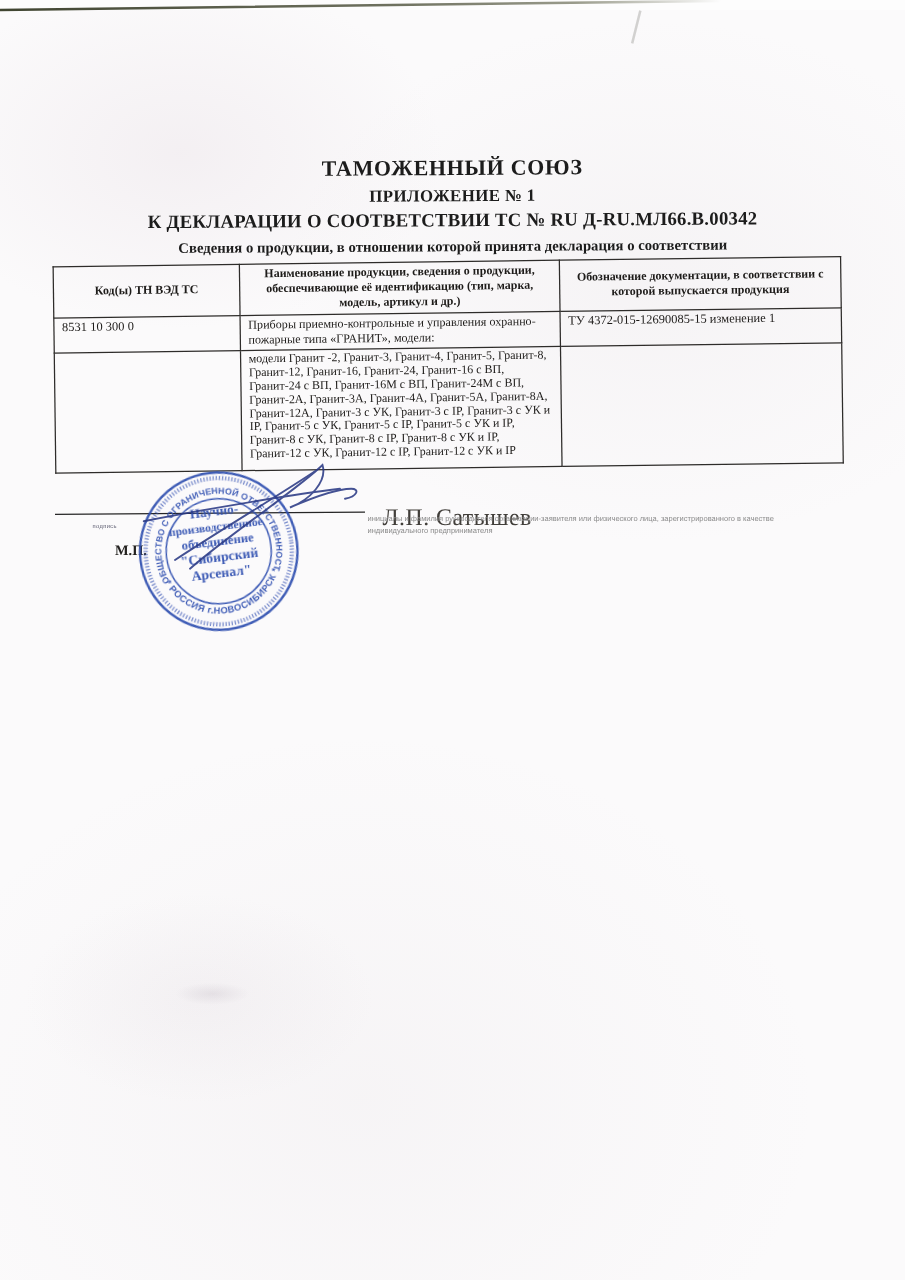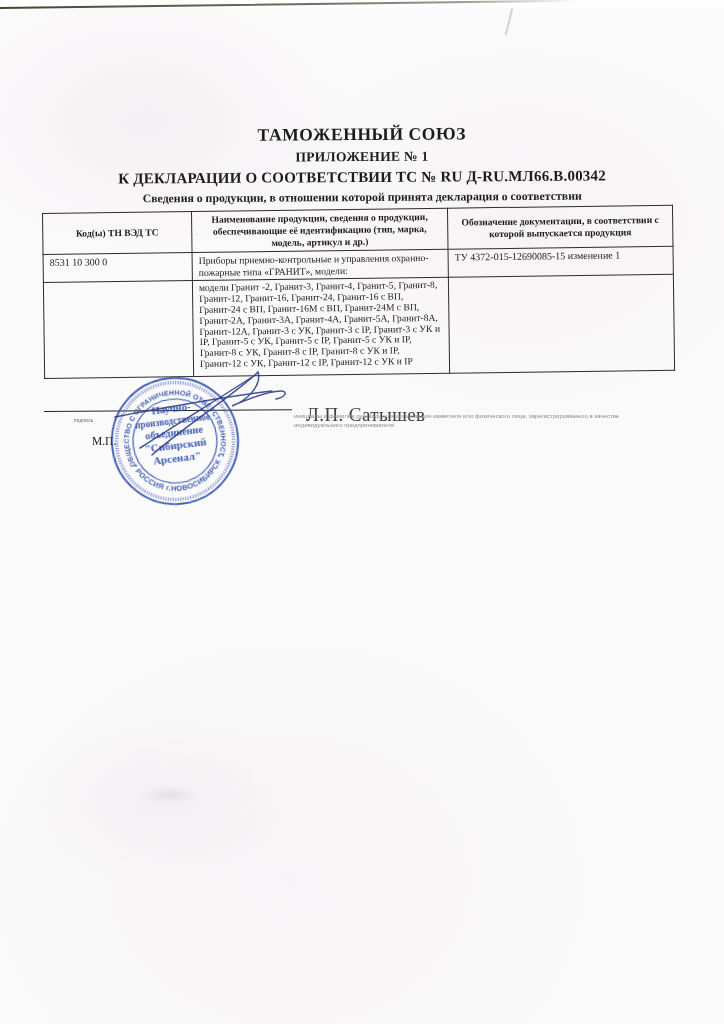--- a/index.html
+++ b/index.html
@@ -47,21 +47,21 @@
   tr.r2{height:96px;}
   td.code{font-size:10px;padding-left:8px;padding-top:3px;}
   td.pname{font-size:9.7px;line-height:1.2;padding-top:3px;}
   td.doc{font-size:10px;padding-top:3px;}
   td.models{font-size:9.6px;line-height:1.13;padding-top:4px;}
   
   .sig-line{position:absolute;left:44px;top:411px;width:248px;height:1.4px;
     background:#262626;transform:rotate(-0.4deg);transform-origin:left center;}
   .podpis{position:absolute;left:74px;top:418px;font-size:4.6px;color:#5a5a6e;
     font-family:"Liberation Sans", sans-serif;letter-spacing:.3px;}
-  .mp{position:absolute;left:92px;top:435px;font-size:11.5px;font-weight:normal;color:#23211f;}
+  .mp{position:absolute;left:92px;top:435px;font-size:11.5px;font-weight:bold;color:#23211f;}
   .stamp{position:absolute;left:100px;top:366px;width:150px;height:150px;
     transform:rotate(-7deg);opacity:.92;filter:blur(.25px);}
   .autograph{position:absolute;left:90px;top:350px;width:220px;height:120px;}
   .signer{position:absolute;left:306px;top:404px;font-size:19px;color:#413e3a;letter-spacing:.4px;}
   .signer-caption{position:absolute;left:294px;top:412px;width:340px;
     font-family:"Liberation Sans", sans-serif;font-size:6px;color:#8b8b8b;line-height:1.5;}
 </style>
 </head>
 <body>
 

